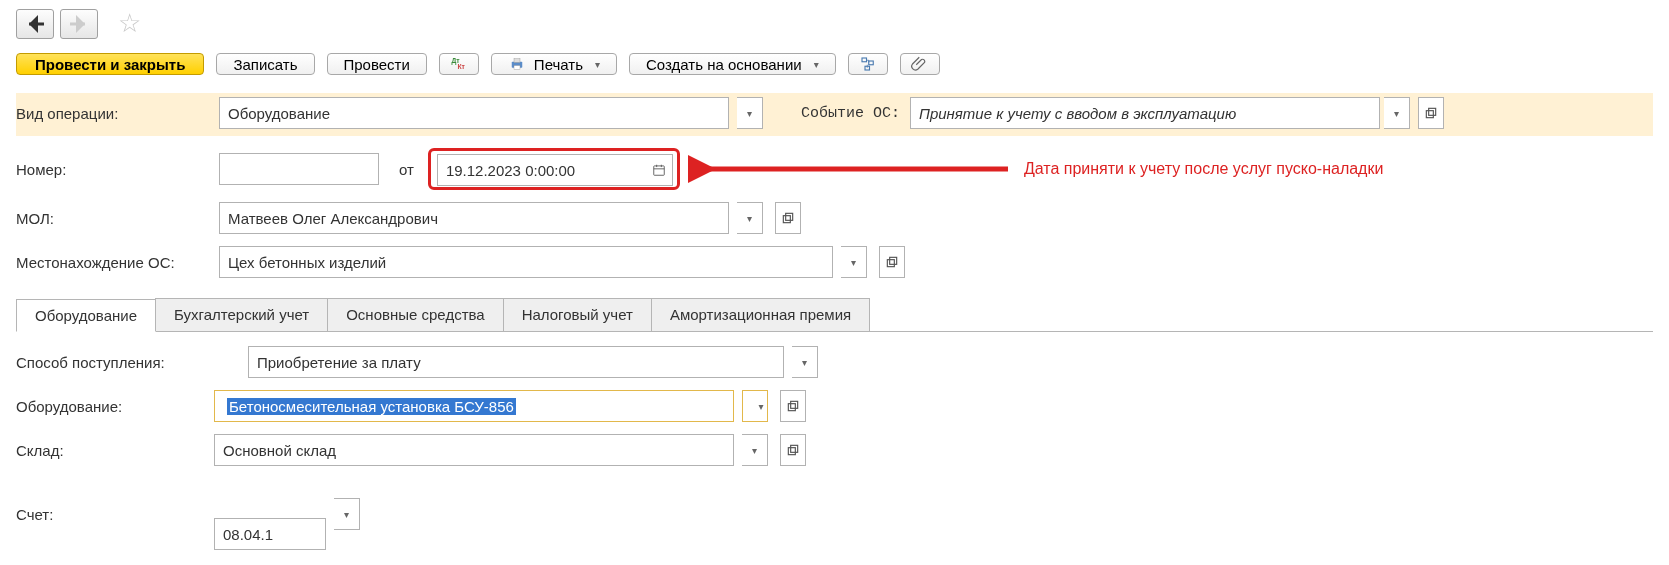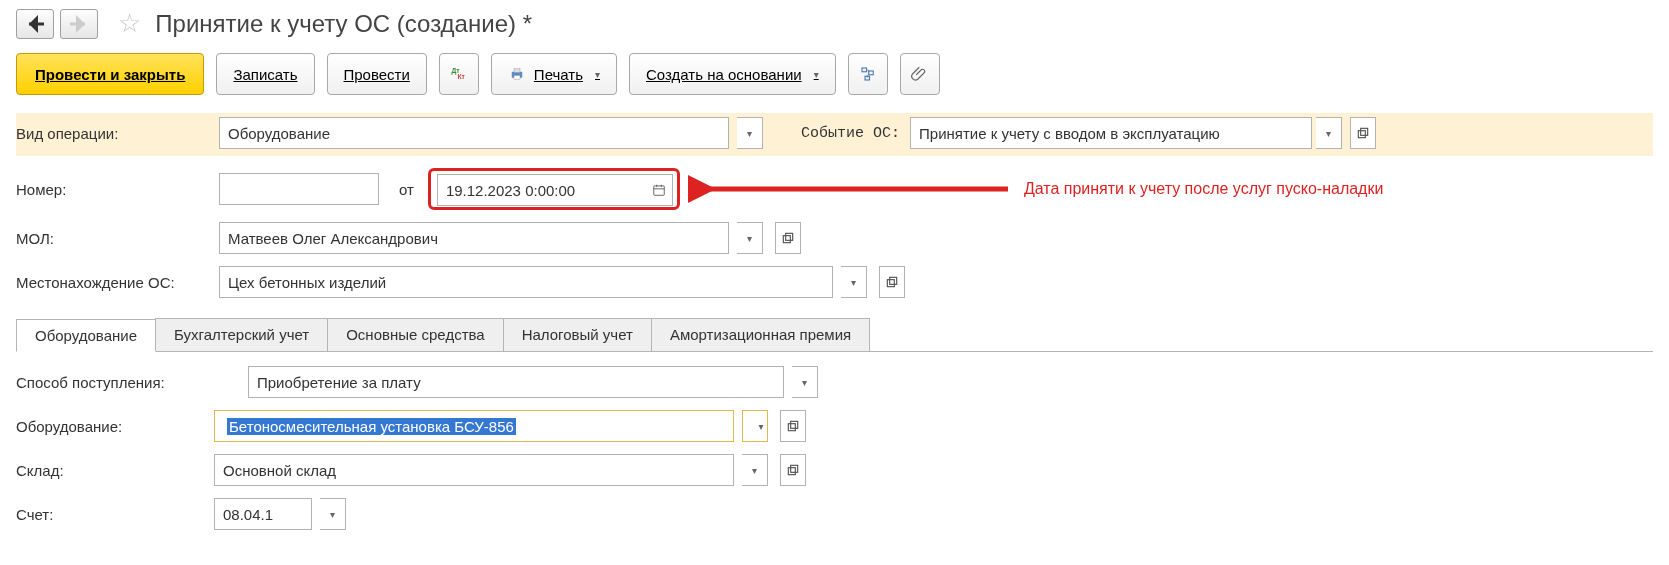--- a/index.html
+++ b/index.html
@@ -46,31 +46,30 @@
 
   
   .toolbar {
     display: flex;
     align-items: center;
     gap: 12px;
     margin-bottom: 18px;
     flex-wrap: wrap;
   }
   .btn {
-    height: 42px;
+    height: 22px;
     padding: 0 16px;
     border: 1px solid #a8a8a8;
     background: linear-gradient(#ffffff, #f0f0f0);
     border-radius: 4px;
     cursor: pointer;
     font-size: 15px;
     display: inline-flex;
     align-items: center;
     gap: 8px;
-    text-decoration: underline;
   }
   .btn-primary {
     background: linear-gradient(#ffe25a, #ffd000);
     border-color: #c39b00;
     font-weight: bold;
     padding: 0 18px;
   }
   .btn-icon-only { padding: 0 10px; }
   .btn svg { width: 18px; height: 18px; }
   .dropdown-caret {
@@ -158,21 +157,21 @@
   }
 
   
   .event-wrap {
     display: flex;
     align-items: center;
     gap: 4px;
     margin-left: 30px;
   }
   .event-label { margin-right: 6px; font-family: Liberation Mono, monospace; }
-  .event-input { width: 402px; }
+  .event-input { width: 470px; font-style: italic; }
 
   
   .tabs {
     display: flex;
     border-bottom: 1px solid #b5b5b5;
     margin-top: 20px;
   }
   .tab {
     padding: 7px 18px;
     background: #efefef;
@@ -210,21 +209,20 @@
         <rect x="8" y="11" width="10" height="2" fill="#333"></rect>
       </svg>
   </div>
   <div class="nav-btn disabled">
     <svg viewBox="0 0 24 24">
         <path fill="#ccc" d="M10 6l6 6-6 6V6z"></path>
         <rect x="6" y="11" width="10" height="2" fill="#ccc"></rect>
       </svg>
   </div>
   <span class="star">☆</span>
-  <span class="page-title">Принятие к учету ОС (создание) *</span>
 </div>
 
 <div class="toolbar">
   <button class="btn btn-primary">Провести и закрыть</button>
   <button class="btn">Записать</button>
   <button class="btn">Провести</button>
   <button class="btn btn-icon-only">
     <svg viewBox="0 0 24 24">
       <text x="2" y="10" font-size="9" font-weight="bold" fill="#3a8b3a">Дт</text>
       <text x="10" y="19" font-size="9" font-weight="bold" fill="#c44">Кт</text>
@@ -381,19 +379,19 @@
     <span class="dd-btn expand-btn">
       <svg width="14" height="14" viewBox="0 0 24 24">
           <rect x="4" y="8" width="12" height="12" fill="none" stroke="#555" stroke-width="2"></rect>
           <rect x="8" y="4" width="12" height="12" fill="none" stroke="#555" stroke-width="2"></rect>
         </svg>
     </span>
   </div>
 
   <div class="form-row">
     <span class="form-label" style="width:190px;">Счет:</span>
-    <span class="input-box" style="width:98px;">08.04.1</span>
+    <span class="input-box" style="width:112px;margin-top:40px;">08.04.1</span>
     <span class="dd-btn join-left">
         <span style="font-size:10px;color:#666;">▾</span>
       </span>
   </div>
 
 </div>
 
 </body></html>

